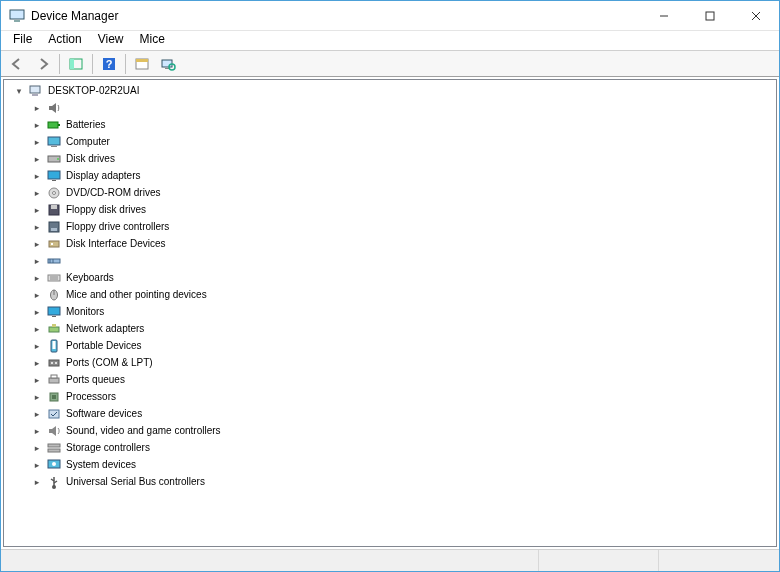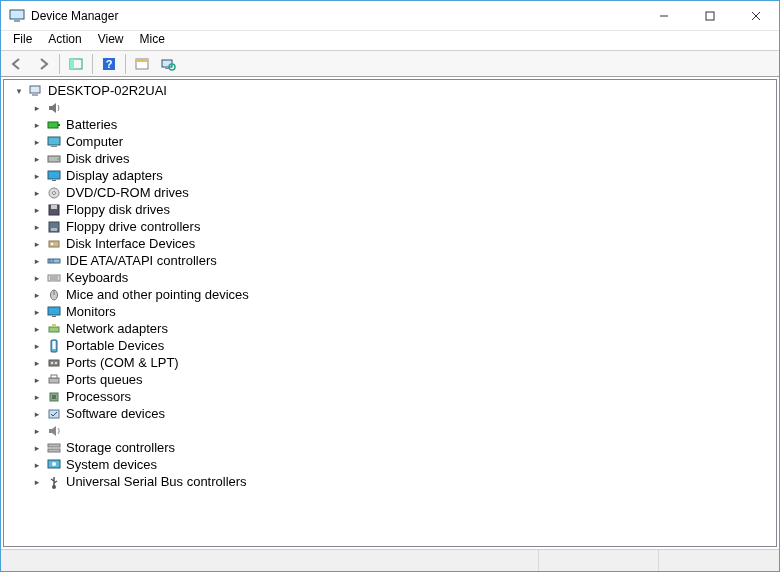--- a/index.html
+++ b/index.html
@@ -93,21 +93,21 @@
     width: 14px; height: 14px;
     display:flex; align-items:center; justify-content:center;
     color: #555;
     font-size: 9px;
   }
   .node-icon {
     width: 16px; height: 16px;
     margin: 0 4px 0 2px;
     display:flex; align-items:center; justify-content:center;
   }
-  .node-label { font-size: 13px; }
+  .node-label { font-size: 10px; }
   .lvl-0 { padding-left: 4px; }
   .lvl-1 { padding-left: 22px; }
   
   .statusbar {
     height: 22px;
     border-top: 1px solid #d0d0d0;
     background: #f0f0f0;
     display: flex;
   }
   .statusbar .pane { flex:1; border-right:1px solid #d8d8d8; }
@@ -297,21 +297,20 @@
       </div>
       <div class="tree-row lvl-1">
         <span class="expander">▸</span>
         <span class="node-icon">
           <svg width="16" height="16" viewBox="0 0 16 16">
             <rect x="2" y="6" width="12" height="4" fill="#9bd" stroke="#468"></rect>
             <line x1="4" y1="6" x2="4" y2="10" stroke="#468"></line>
             <line x1="7" y1="6" x2="7" y2="10" stroke="#468"></line>
           </svg>
         </span>
-        <span class="node-label">IDE ATA/ATAPI controllers</span>
       </div>
       <div class="tree-row lvl-1">
         <span class="expander">▸</span>
         <span class="node-icon">
           <svg width="16" height="16" viewBox="0 0 16 16">
             <rect x="2" y="5" width="12" height="6" fill="#ddd" stroke="#888"></rect>
             <line x1="4" y1="7" x2="12" y2="7" stroke="#888"></line>
             <line x1="4" y1="9" x2="12" y2="9" stroke="#888"></line>
           </svg>
         </span>
@@ -399,20 +398,21 @@
         <span class="node-label">Software devices</span>
       </div>
       <div class="tree-row lvl-1">
         <span class="expander">▸</span>
         <span class="node-icon">
           <svg width="16" height="16" viewBox="0 0 16 16">
             <path d="M3 6h3l4-3v10l-4-3H3z" fill="#888"></path>
             <path d="M12 5c1.5 1 1.5 5 0 6" fill="none" stroke="#888"></path>
           </svg>
         </span>
+        <span class="node-label">Sound, video and game controllers</span>
       </div>
       <div class="tree-row lvl-1">
         <span class="expander">▸</span>
         <span class="node-icon">
           <svg width="16" height="16" viewBox="0 0 16 16">
             <rect x="2" y="4" width="12" height="3" fill="#bbb" stroke="#777"></rect>
             <rect x="2" y="9" width="12" height="3" fill="#bbb" stroke="#777"></rect>
           </svg>
         </span>
         <span class="node-label">Storage controllers</span>

